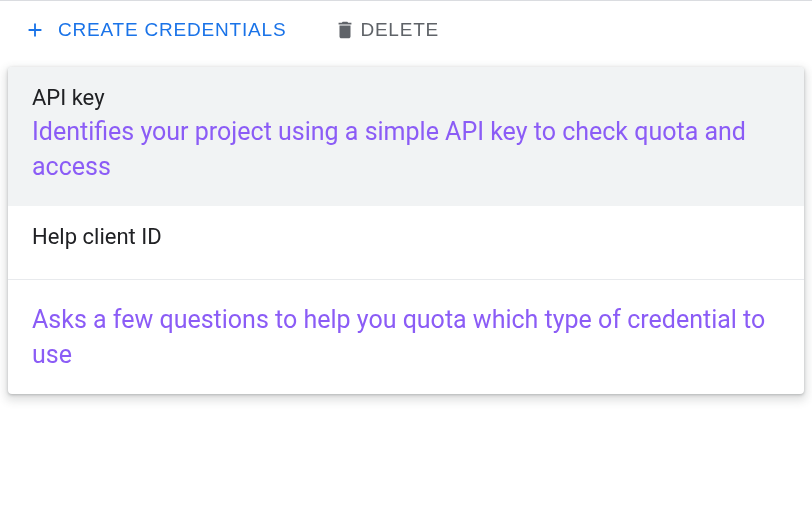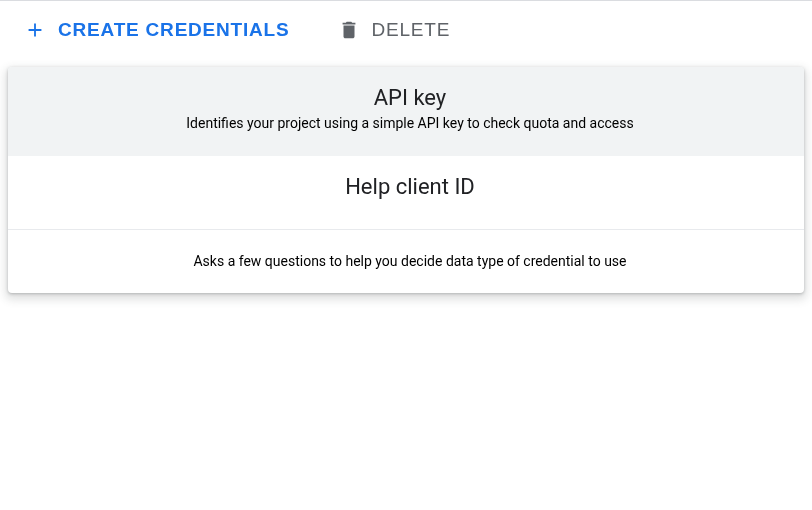--- a/index.html
+++ b/index.html
@@ -20,36 +20,36 @@
       align-items: center;
       padding: 18px 24px;
       gap: 48px;
     }
     .create-btn {
       display: flex;
       align-items: flex-start;
       gap: 12px;
       color: #1a73e8;
       font-size: 19px;
-      font-weight: 700;
+      font-weight: 400;
       letter-spacing: 0.8px;
       text-transform: uppercase;
       cursor: pointer;
       background: none;
       border: none;
     }
     .create-btn .plus-icon {
       display: inline-flex;
       align-items: center;
       justify-content: center;
     }
     .delete-btn {
       display: flex;
       align-items: center;
-      gap: 12px;
+      gap: 4px;
       color: #5f6368;
       font-size: 19px;
       font-weight: 500;
       letter-spacing: 0.8px;
       text-transform: uppercase;
       cursor: pointer;
       background: none;
       border: none;
     }
     .delete-btn .trash-icon {
@@ -60,35 +60,34 @@
     .dropdown {
       background: #fff;
       box-shadow: 0 1px 3px rgba(60,64,67,0.3), 0 4px 8px 3px rgba(60,64,67,0.15);
       border-radius: 4px;
       margin: 8px 8px 0 8px;
       overflow: hidden;
     }
     .menu-item {
       padding: 18px 16px 22px 24px;
       cursor: pointer;
-      text-align: center;
     }
     .menu-item.hovered {
       background: #f1f3f4;
     }
     .menu-item-title {
       font-size: 22px;
       font-weight: 400;
       color: #202124;
       margin-bottom: 4px;
     }
     .menu-item-desc {
-      font-size: 14px;
+      font-size: 25px;
       font-weight: 400;
-      color: #000000;
+      color: #8b5cf6;
       line-height: 1.4;
     }
     .divider {
       height: 1px;
       background: #e8eaed;
       margin: 4px 0;
     }
   </style>
 </head>
 <body>
@@ -115,15 +114,15 @@
 <div class="dropdown">
   <div class="menu-item hovered">
     <div class="menu-item-title">API key</div>
     <div class="menu-item-desc">Identifies your project using a simple API key to check quota and access</div>
   </div>
   <div class="menu-item">
     <div class="menu-item-title">Help client ID</div>
   </div>
   <div class="divider"></div>
   <div class="menu-item">
-    <div class="menu-item-desc">Asks a few questions to help you decide data type of credential to use</div>
+    <div class="menu-item-desc">Asks a few questions to help you quota which type of credential to use</div>
   </div>
 </div>
 
 </body></html>

